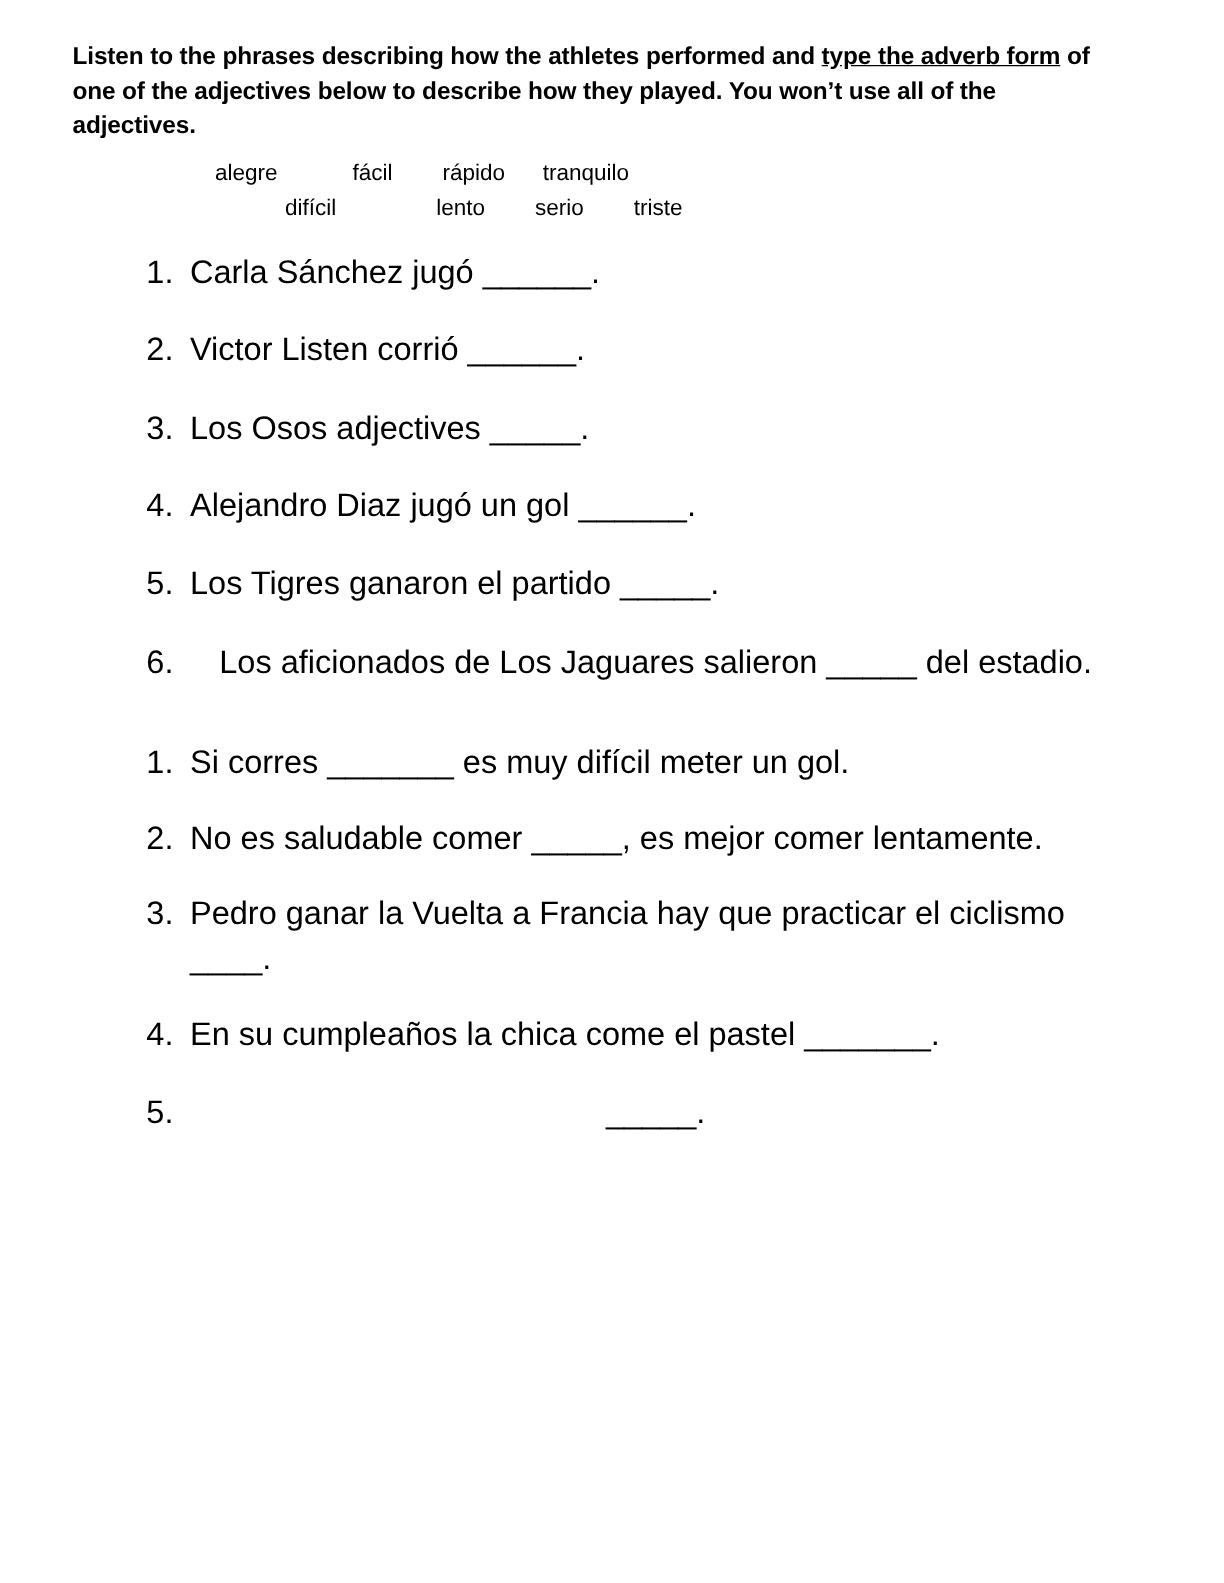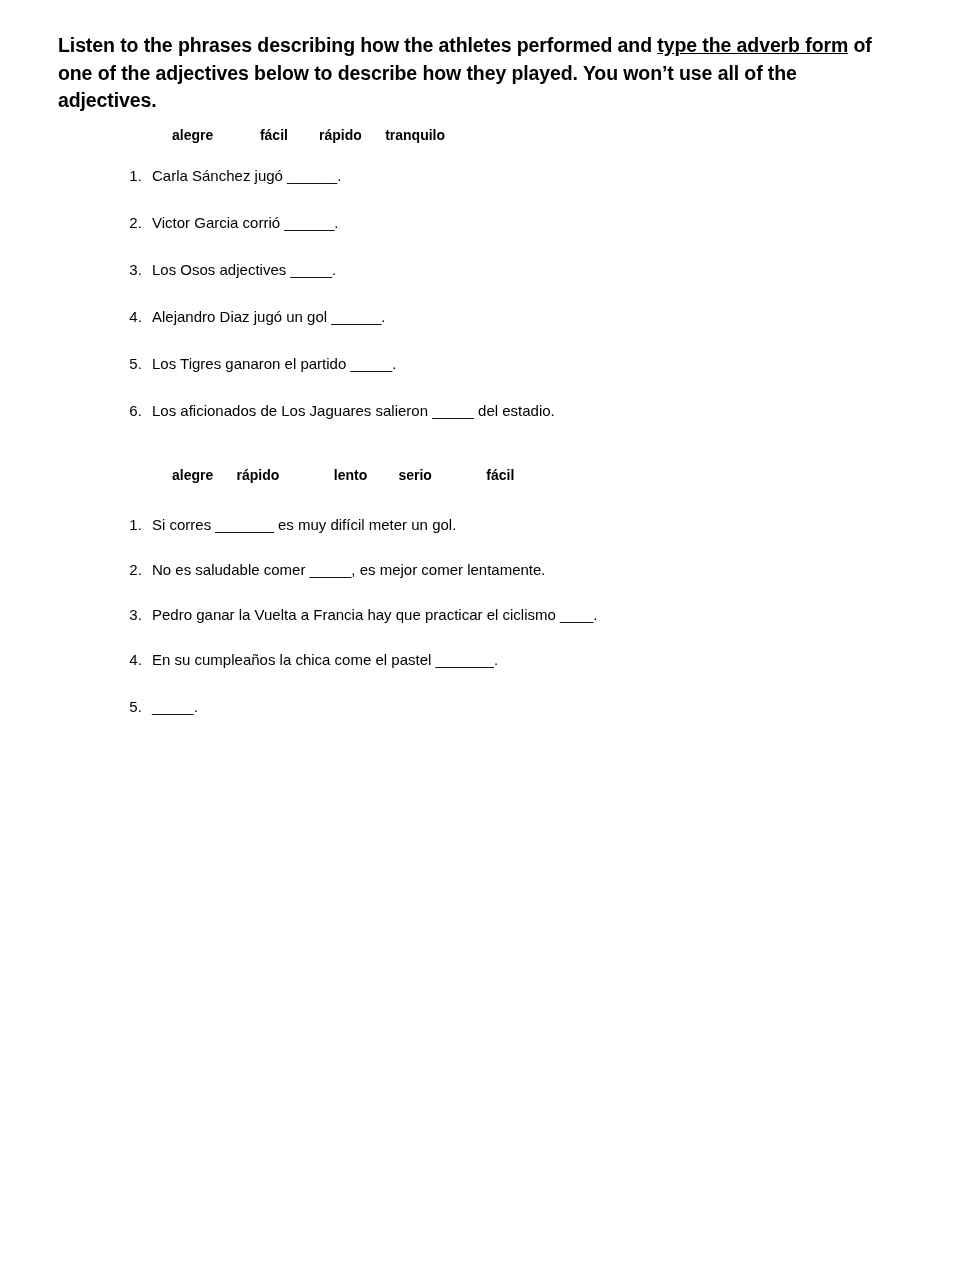--- a/index.html
+++ b/index.html
@@ -26,46 +26,47 @@
     font-weight: bold;
     line-height: 1.42;
     letter-spacing: -0.1px;
     margin: 0;
   }
   .instruction .u {
     text-decoration: underline;
   }
   .word-bank {
     margin-top: 10px;
-    font-size: 14px;
-    font-weight: bold;
+    font-size: 18px;
+    font-weight: normal;
   }
   .wb-row {
     white-space: pre;
     line-height: 1.55;
   }
   .wb-row-1 {
     padding-left: 114px;
   }
   .wb-row-2 {
     padding-left: 170px;
   }
   ol.items {
     margin: 18px 0 0 0;
     padding-left: 88px;
-    font-size: 15px;
+    font-size: 26px;
     font-weight: normal;
     line-height: 1.4;
   }
   ol.items li {
     margin-bottom: 26px;
     padding-left: 6px;
   }
   ol.items li:last-child {
     margin-bottom: 0;
+    text-align: center;
   }
   .section-two {
     margin-top: 44px;
   }
   .section-two .word-bank {
     margin-top: 8px;
   }
   .wb2 {
     padding-left: 114px;
     white-space: pre;
@@ -87,37 +88,35 @@
 </head>
 <body>
 
 <div class="page">
 
   <section>
     <p class="instruction"><span>Listen to the phrases describing how the athletes performed and </span><span class="u">type the adverb form</span><span> of one of the adjectives below to describe how they played. You won’t use all of the adjectives.</span></p>
 
     <div class="word-bank">
       <div class="wb-row wb-row-1">alegre            fácil        rápido      tranquilo</div>
+      <div class="wb-row wb-row-2">difícil                lento        serio        triste</div>
     </div>
 
     <ol class="items">
       <li>Carla Sánchez jugó ______.</li>
-      <li>Victor Garcia corrió ______.</li>
+      <li>Victor Listen corrió ______.</li>
       <li>Los Osos adjectives _____.</li>
       <li>Alejandro Diaz jugó un gol ______.</li>
       <li>Los Tigres ganaron el partido _____.</li>
       <li>Los aficionados de Los Jaguares salieron _____ del estadio.</li>
     </ol>
   </section>
 
   <section class="section-two">
 
-    <div class="word-bank">
-      <div class="wb-row wb2">alegre      rápido              lento        serio              fácil</div>
-    </div>
 
     <ol class="items second">
       <li>Si corres _______ es muy difícil meter un gol.</li>
       <li>No es saludable comer _____, es mejor comer lentamente.</li>
       <li>Pedro ganar la Vuelta a Francia hay que practicar el ciclismo ____.</li>
       <li>En su cumpleaños la chica come el pastel _______.</li>
       <li><span class="wrap-line blank">_____.</span></li>
     </ol>
   </section>
 

